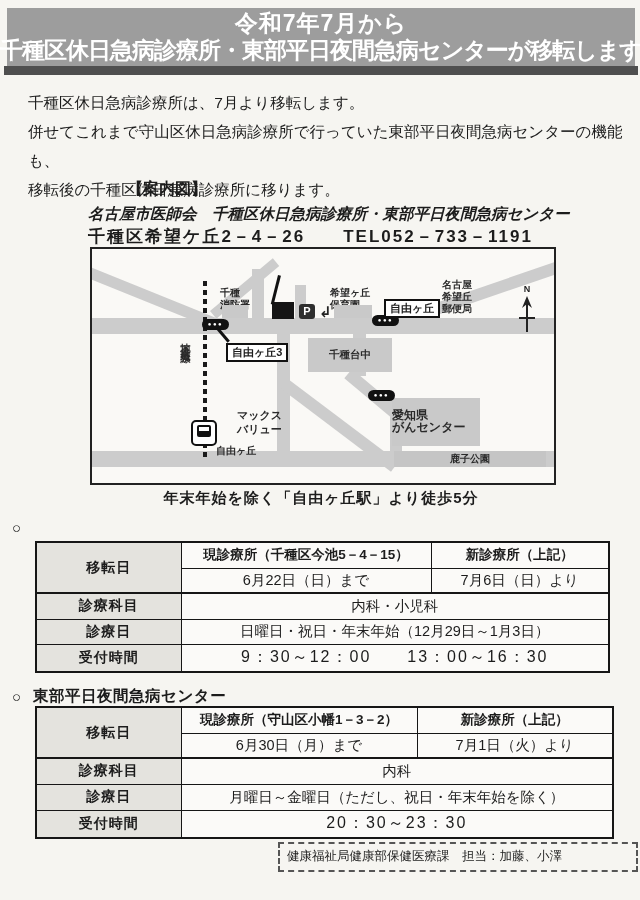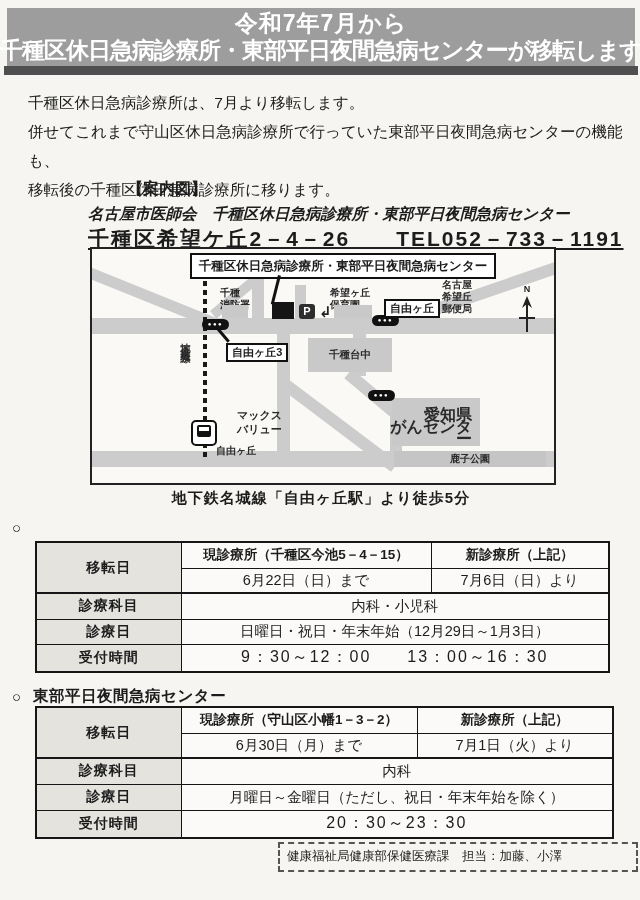--- a/index.html
+++ b/index.html
@@ -13,21 +13,21 @@
   .banner-l2{font-size:23px;font-weight:bold;color:#fff;line-height:28px;letter-spacing:-1px;white-space:nowrap;}
   .banner-under{position:absolute;left:4px;top:66px;width:634px;height:9px;background:#4f4f4f;}
 
   
   .intro{position:absolute;left:28px;top:88px;width:600px;font-size:15.5px;line-height:29px;
          white-space:pre-line;font-weight:500;}
 
   
   .guide-heading{position:absolute;left:88px;top:179px;font-size:16px;font-weight:bold;margin-left:39px;}
   .guide-org{position:absolute;left:88px;top:204px;font-size:15.5px;font-weight:bold;white-space:nowrap;font-style:italic;}
-  .guide-address{position:absolute;left:88px;top:225px;font-size:21px;font-weight:bold;letter-spacing:2px;white-space:nowrap;text-decoration:underline;}
+  .guide-address{position:absolute;left:88px;top:225px;font-size:17px;font-weight:bold;letter-spacing:2px;white-space:nowrap;}
 
   
   .map{position:absolute;left:90px;top:247px;width:462px;height:234px;border:2px solid #222;
        background:#faf9f6;overflow:hidden;}
   .road{position:absolute;background:#cccccc;transform-origin:0 0;}
   .bldg{position:absolute;background:#c9c9c9;}
   .mlabel{position:absolute;font-size:10px;line-height:12px;white-space:pre-line;color:#2a2a2a;font-weight:600;}
   .map-title-box{position:absolute;left:98px;top:4px;width:302px;height:22px;border:2px solid #111;
        background:#fff;font-size:12.5px;font-weight:bold;text-align:center;line-height:22px;white-space:nowrap;}
   .pointer{position:absolute;background:#111;transform-origin:0 0;}
@@ -39,21 +39,21 @@
   .parking{position:absolute;left:207px;top:55px;width:16px;height:15px;background:#2e2e2e;color:#fff;
        font-size:11px;font-weight:bold;text-align:center;line-height:15px;border-radius:3px;}
   .entry-arrow{position:absolute;left:227px;top:54px;font-size:15px;font-weight:bold;color:#222;}
   .bus-pill{position:absolute;width:27px;height:11px;background:#111;border-radius:6px;color:#fff;
        font-size:6px;letter-spacing:1.5px;text-align:center;line-height:11px;}
   .callout{position:absolute;border:2px solid #111;background:#fff;font-size:11px;font-weight:bold;
        padding:1px 4px;white-space:nowrap;line-height:13px;}
   .jh{left:216px;top:89px;width:84px;height:34px;}
   .jh-label{left:216px;top:99px;width:84px;text-align:center;font-size:10.5px;}
   .cancer{left:300px;top:149px;width:88px;height:48px;}
-  .cancer-label{left:292px;top:160px;width:88px;text-align:right;font-size:16px;}
+  .cancer-label{left:300px;top:160px;width:88px;text-align:left;font-size:12px;}
   .park{left:302px;top:202px;width:152px;height:16px;background:#c5c5c5;}
   .park-label{left:302px;top:204px;width:152px;text-align:center;font-size:10px;}
   .station{position:absolute;left:99px;top:171px;width:22px;height:22px;border:2.5px solid #111;
        border-radius:5px;background:#fff;}
   .station-train{width:14px;height:12px;background:#111;border-radius:2px;margin:3px auto 0;position:relative;}
   .station-train::after{content:"";position:absolute;left:2px;top:2px;width:10px;height:4px;background:#fff;}
   .compass{position:absolute;left:424px;top:36px;width:22px;text-align:center;}
   .compass-n{font-size:9px;font-weight:bold;display:block;line-height:9px;color:#222;}
 
   .map-caption{position:absolute;left:90px;top:489px;width:462px;text-align:center;
@@ -134,21 +134,20 @@
 がんセンター</div>
     <div class="park" style="position:absolute;"></div>
     <div class="mlabel park-label">鹿子公園</div>
     <div class="mlabel" style="left:145px;top:159px;font-size:11px;line-height:14px;">マックス
 バリュー</div>
 
     <div class="clinic-marker"></div>
     <div class="parking">P</div>
     <div class="entry-arrow">↲</div>
 
-    <div class="map-title-box">千種区休日急病診療所・東部平日夜間急病センター</div>
     <div class="pointer" style="left:186px;top:26px;width:2.5px;height:30px;transform:rotate(14deg);"></div>
 
     <div class="bus-pill" style="left:110px;top:70px;">●●●</div>
     <div class="pointer" style="left:124px;top:80px;width:2.5px;height:18px;transform:rotate(-40deg);"></div>
     <div class="callout" style="left:134px;top:94px;">自由ヶ丘3</div>
     <div class="bus-pill" style="left:280px;top:66px;">●●●</div>
     <div class="callout" style="left:292px;top:50px;">自由ヶ丘</div>
     <div class="bus-pill" style="left:276px;top:141px;">●●●</div>
 
     <div class="station">
@@ -159,21 +158,21 @@
     <div class="compass">
       <span class="compass-n">N</span>
       <svg width="22" height="40">
         <polygon points="11,2 6,14 11,10 16,14" fill="#222"></polygon>
         <line x1="11" y1="8" x2="11" y2="38" stroke="#222" stroke-width="2"></line>
         <line x1="3" y1="24" x2="19" y2="24" stroke="#222" stroke-width="2"></line>
       </svg>
     </div>
   </div>
 
-  <div class="map-caption">地下鉄名城線「自由ヶ丘駅」より徒歩5分</div>
+  <div class="map-caption">年末年始を除く「自由ヶ丘駅」より徒歩5分</div>
 
   <div id="sec1" class="sec-head">
     <span class="sec-bullet">○</span>
   </div>
 
   <table id="table1" class="dtable">
     <colgroup>
         <col style="width:145px">
         <col style="width:250px">
         <col style="width:178px">

